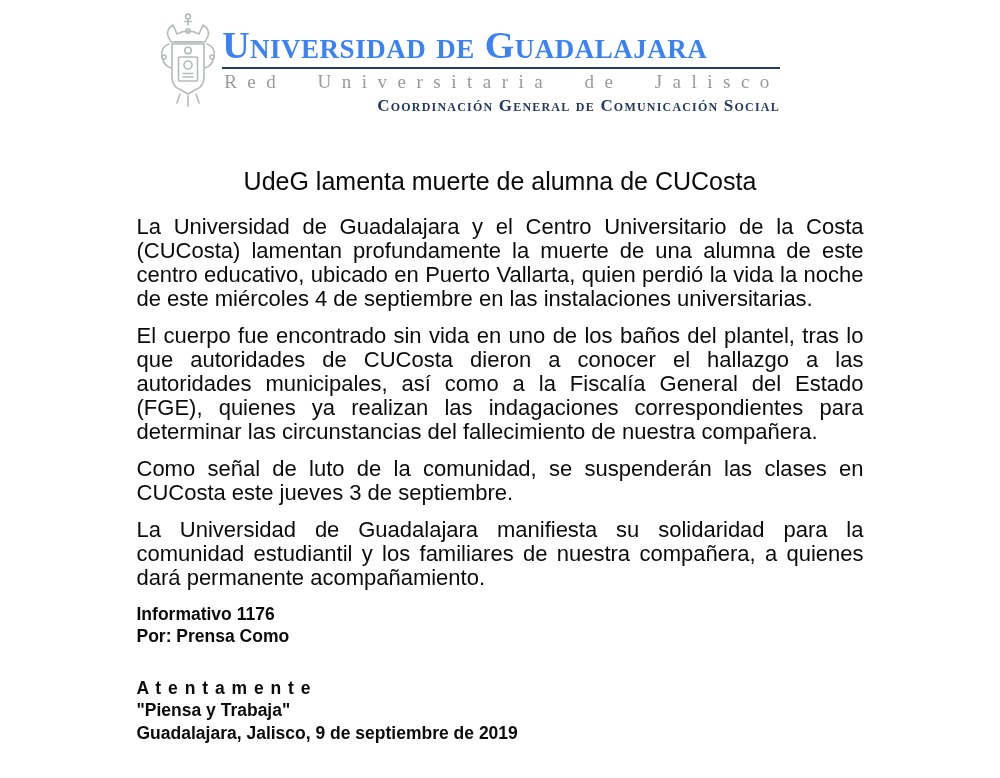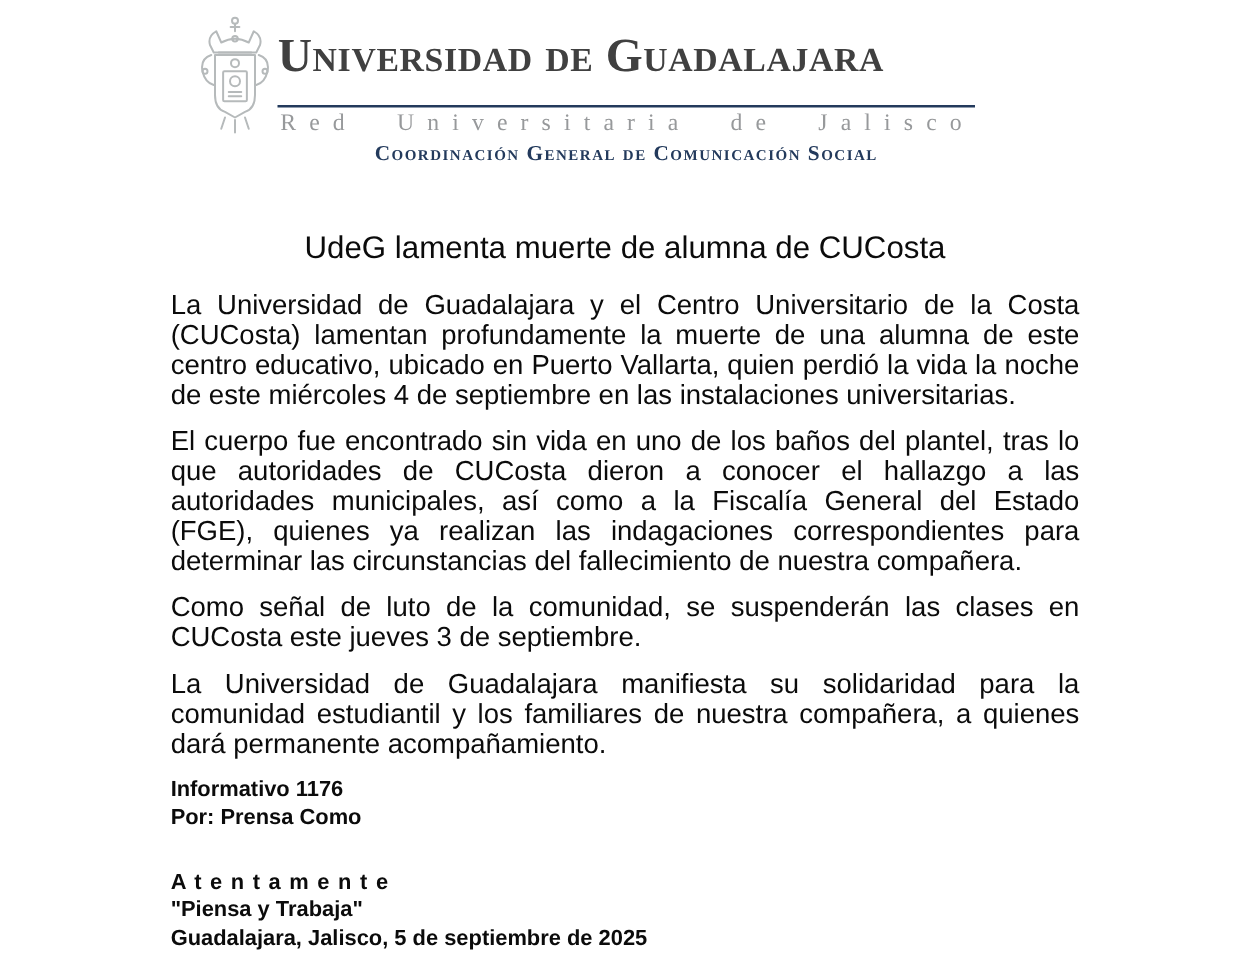--- a/index.html
+++ b/index.html
@@ -34,43 +34,43 @@
     flex-direction: column;
     padding-top: 16px;
   }
   .wordmark {
     font-family: "Liberation Serif", serif;
     font-weight: bold;
     font-variant: small-caps;
     font-size: 38px;
     line-height: 1.05;
     letter-spacing: 0.5px;
-    color: #404040;
+    color: #3b82f6;
     border-bottom: 2px solid #233a5c;
-    padding-bottom: 18px;
+    padding-bottom: 1px;
     white-space: nowrap;
   }
   .network-line {
     font-family: "Liberation Serif", serif;
     font-size: 19px;
     color: #97999b;
     letter-spacing: 10.5px;
     word-spacing: 16px;
     white-space: nowrap;
     margin-top: 2px;
     padding-left: 2px;
   }
   .department-line {
     font-family: "Liberation Serif", serif;
     font-weight: bold;
     font-variant: small-caps;
     font-size: 17px;
     letter-spacing: 1.2px;
     color: #233a5c;
-    text-align: center;
+    text-align: right;
     margin-top: 3px;
     white-space: nowrap;
   }
 
   
   .article {
     width: 727px;
     margin: 0 auto;
   }
   .press-title {
@@ -150,18 +150,18 @@
     <p class="body-paragraph">El cuerpo fue encontrado sin vida en uno de los baños del plantel, tras lo que autoridades de CUCosta dieron a conocer el hallazgo a las autoridades municipales, así como a la Fiscalía General del Estado (FGE), quienes ya realizan las indagaciones correspondientes para determinar las circunstancias del fallecimiento de nuestra compañera.</p>
     <p class="body-paragraph">Como señal de luto de la comunidad, se suspenderán las clases en CUCosta este jueves 3 de septiembre.</p>
     <p class="body-paragraph">La Universidad de Guadalajara manifiesta su solidaridad para la comunidad estudiantil y los familiares de nuestra compañera, a quienes dará permanente acompañamiento.</p>
 
     <div class="signoff">
       <div>Informativo 1176</div>
       <div>Por: Prensa Como</div>
       <div class="signoff-group-2">
         <div class="salutation">A t e n t a m e n t e</div>
         <div>"Piensa y Trabaja"</div>
-        <div>Guadalajara, Jalisco, 5 de septiembre de 2025</div>
+        <div>Guadalajara, Jalisco, 9 de septiembre de 2019</div>
       </div>
     </div>
   </div>
 
 </div>
 
 </body></html>

